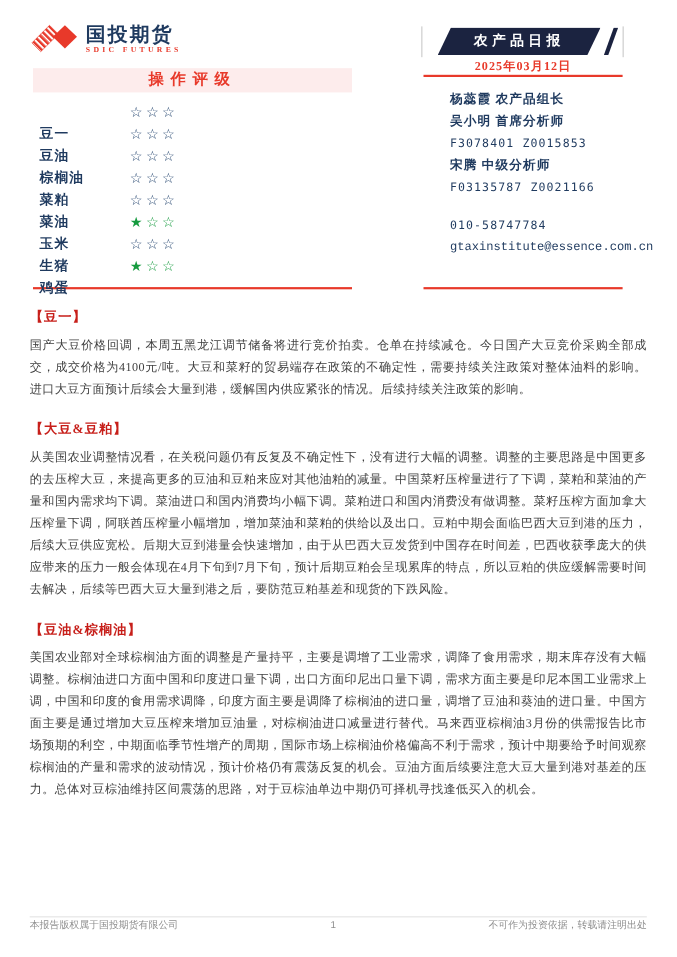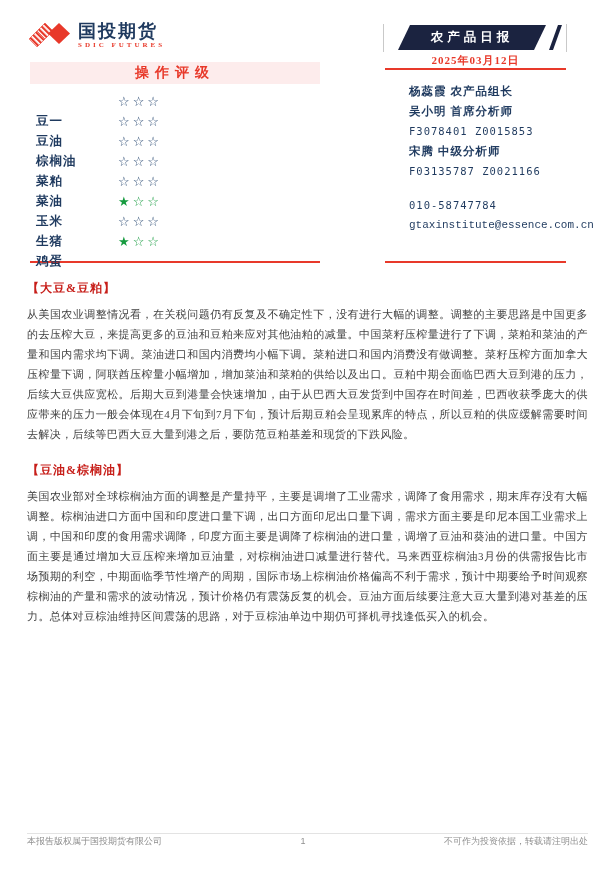--- a/index.html
+++ b/index.html
@@ -158,20 +158,24 @@
     <div class="analyst">
       <div class="analyst-name">宋腾 中级分析师</div>
       <div class="analyst-codes">F03135787 Z0021166</div>
     </div>
     <div class="contact-phone">010-58747784</div>
     <div class="contact-email">gtaxinstitute@essence.com.cn</div>
   </div>
 
   <div class="main">
     <section class="report-section">
+      <h2 class="section-heading">【豆一】</h2>
+      <p class="section-body">国产大豆价格回调，本周五黑龙江调节储备将进行竞价拍卖。仓单在持续减仓。今日国产大豆竞价采购全部成交，成交价格为4100元/吨。大豆和菜籽的贸易端存在政策的不确定性，需要持续关注政策对整体油料的影响。进口大豆方面预计后续会大量到港，缓解国内供应紧张的情况。后续持续关注政策的影响。</p>
+    </section>
+    <section class="report-section">
       <h2 class="section-heading">【大豆&amp;豆粕】</h2>
       <p class="section-body">从美国农业调整情况看，在关税问题仍有反复及不确定性下，没有进行大幅的调整。调整的主要思路是中国更多的去压榨大豆，来提高更多的豆油和豆粕来应对其他油粕的减量。中国菜籽压榨量进行了下调，菜粕和菜油的产量和国内需求均下调。菜油进口和国内消费均小幅下调。菜粕进口和国内消费没有做调整。菜籽压榨方面加拿大压榨量下调，阿联酋压榨量小幅增加，增加菜油和菜粕的供给以及出口。豆粕中期会面临巴西大豆到港的压力，后续大豆供应宽松。后期大豆到港量会快速增加，由于从巴西大豆发货到中国存在时间差，巴西收获季庞大的供应带来的压力一般会体现在4月下旬到7月下旬，预计后期豆粕会呈现累库的特点，所以豆粕的供应缓解需要时间去解决，后续等巴西大豆大量到港之后，要防范豆粕基差和现货的下跌风险。</p>
     </section>
     <section class="report-section">
       <h2 class="section-heading">【豆油&amp;棕榈油】</h2>
       <p class="section-body">美国农业部对全球棕榈油方面的调整是产量持平，主要是调增了工业需求，调降了食用需求，期末库存没有大幅调整。棕榈油进口方面中国和印度进口量下调，出口方面印尼出口量下调，需求方面主要是印尼本国工业需求上调，中国和印度的食用需求调降，印度方面主要是调降了棕榈油的进口量，调增了豆油和葵油的进口量。中国方面主要是通过增加大豆压榨来增加豆油量，对棕榈油进口减量进行替代。马来西亚棕榈油3月份的供需报告比市场预期的利空，中期面临季节性增产的周期，国际市场上棕榈油价格偏高不利于需求，预计中期要给予时间观察棕榈油的产量和需求的波动情况，预计价格仍有震荡反复的机会。豆油方面后续要注意大豆大量到港对基差的压力。总体对豆棕油维持区间震荡的思路，对于豆棕油单边中期仍可择机寻找逢低买入的机会。</p>
     </section>
   </div>
 
   <div class="footer">

